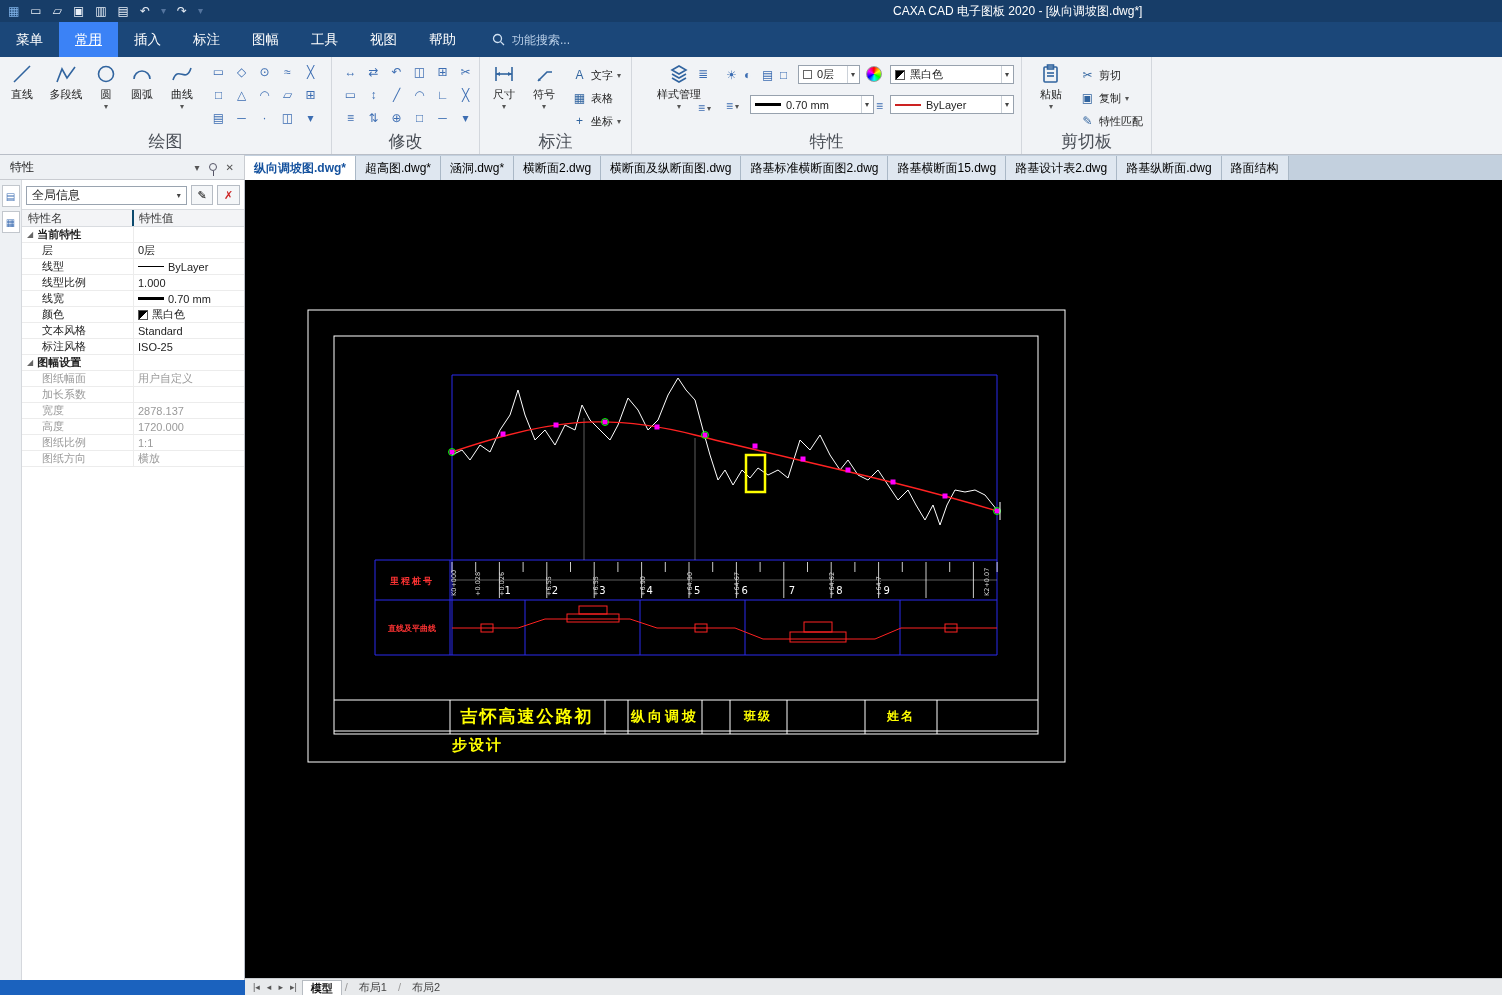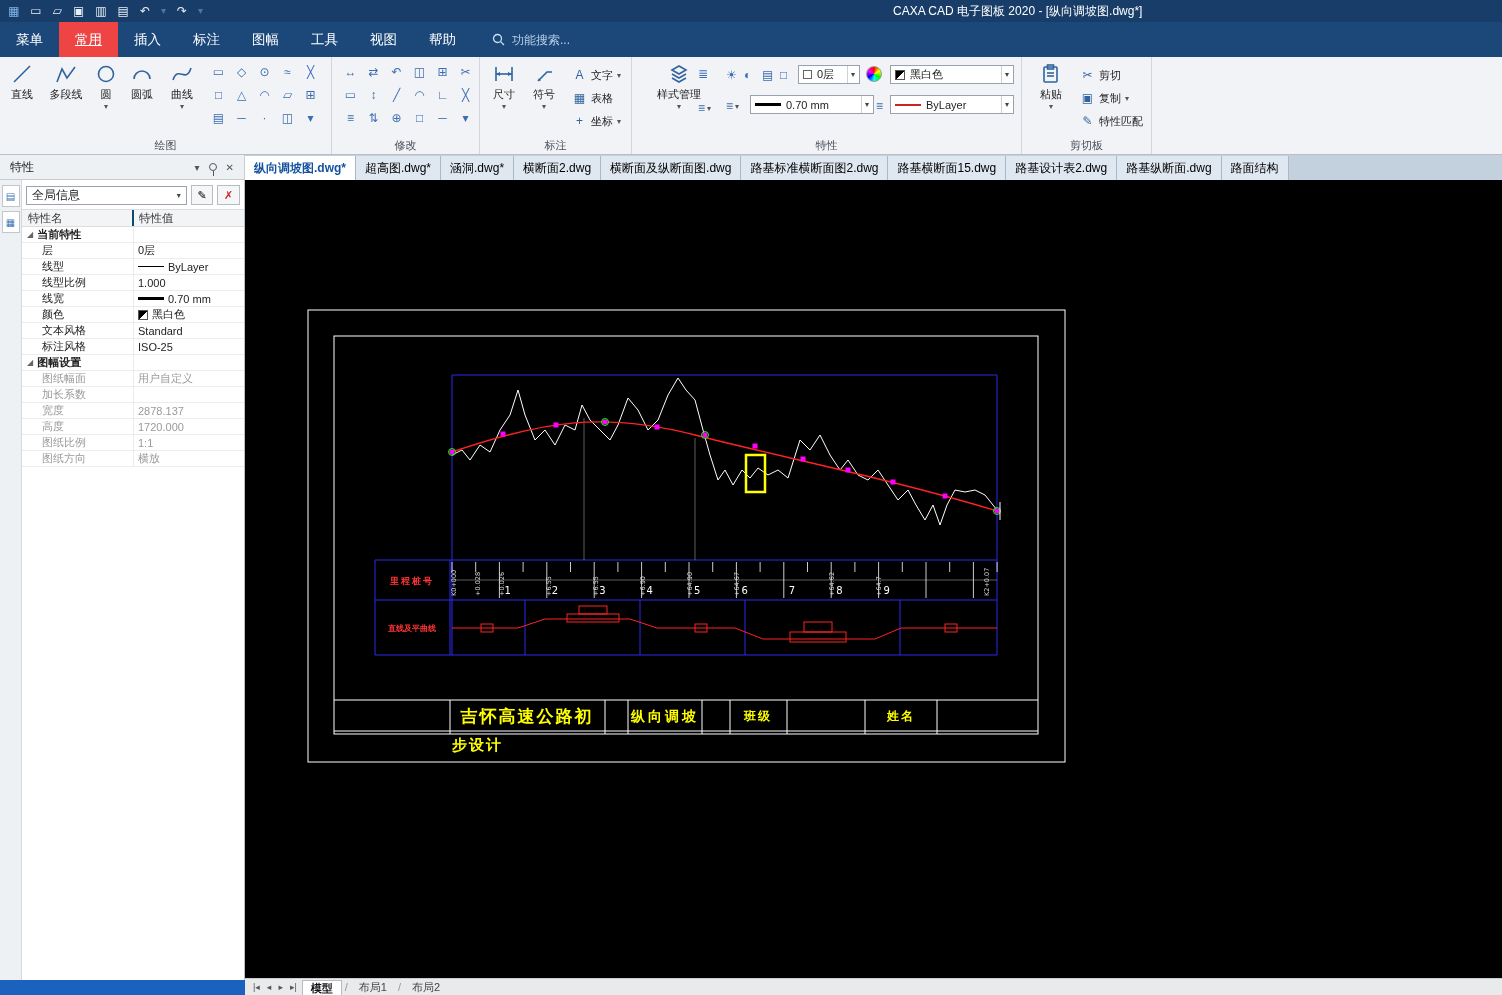--- a/index.html
+++ b/index.html
@@ -11,31 +11,31 @@
               background:#173d68; color:#e9eff7; display:flex; align-items:center; }
   .qa { display:flex; align-items:center; gap:11px; padding-left:8px; font-size:12px; }
   .qa span { line-height:22px; }
   .qa .sep { color:#54749e; font-size:10px; }
   .title-text { position:absolute; left:893px; top:0; line-height:22px; font-size:12px; color:#fff; white-space:nowrap; }
 
   
   .menubar { position:absolute; left:0; top:22px; width:1502px; height:35px;
              background:#1b4779; display:flex; align-items:stretch; color:#fff; }
   .menu-item { padding:0 16px; font-size:13.5px; display:flex; align-items:center; }
-  .menu-item.active { background:#ef4444;text-decoration:underline; }
+  .menu-item.active { background:#3b82f6;text-decoration:underline; }
   .menu-search { display:flex; align-items:center; gap:7px; margin-left:20px; font-size:12px; color:#cfe0f2; }
   .menu-search input { background:transparent; border:none; outline:none; color:#cfe0f2; font-size:12px; width:110px; font-family:inherit; }
   .menu-search input::placeholder { color:#b9cfe8; }
 
   
   .ribbon { position:absolute; left:0; top:57px; width:1502px; height:98px;
             background:#f1f3f6; border-bottom:1px solid #b9bec7; }
   .rgroup { position:absolute; top:0; height:97px; border-right:1px solid #d3d7dd; }
   .rgroup-label { position:absolute; bottom:1px; left:0; right:0; text-align:center;
-                  font-size:11px; color:#4a4f57; }
+                  font-size:17px; color:#4a4f57; }
   .big-btn { position:absolute; top:5px; display:flex; flex-direction:column; align-items:center;
              gap:1px; font-size:11px; color:#222; }
   .bicon { width:24px; height:24px; display:flex; align-items:center; justify-content:center; }
   .bicon svg { width:22px; height:22px; stroke:#31649f; fill:none; stroke-width:1.6; }
   .caret { font-size:8px; color:#555; line-height:7px; }
   .mini { width:21px; height:20px; display:flex; align-items:center; justify-content:center;
           font-size:12px; color:#3c6db2; }
   .mini-grid { position:absolute; top:5px; display:grid; grid-auto-rows:21px; column-gap:2px; row-gap:2px; }
   .g-draw-minis { grid-template-columns:repeat(5,21px); }
   .g-mod-minis  { grid-template-columns:repeat(6,21px); }

